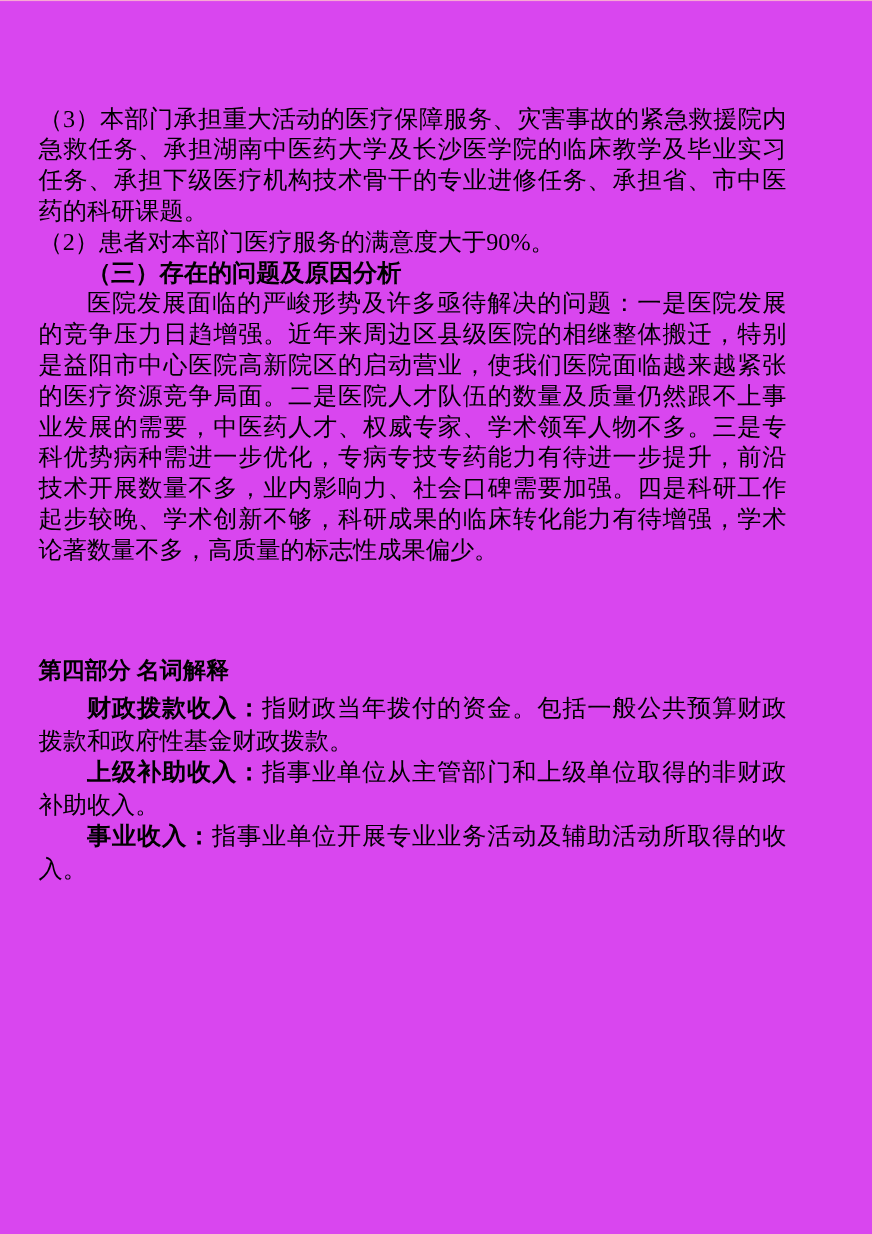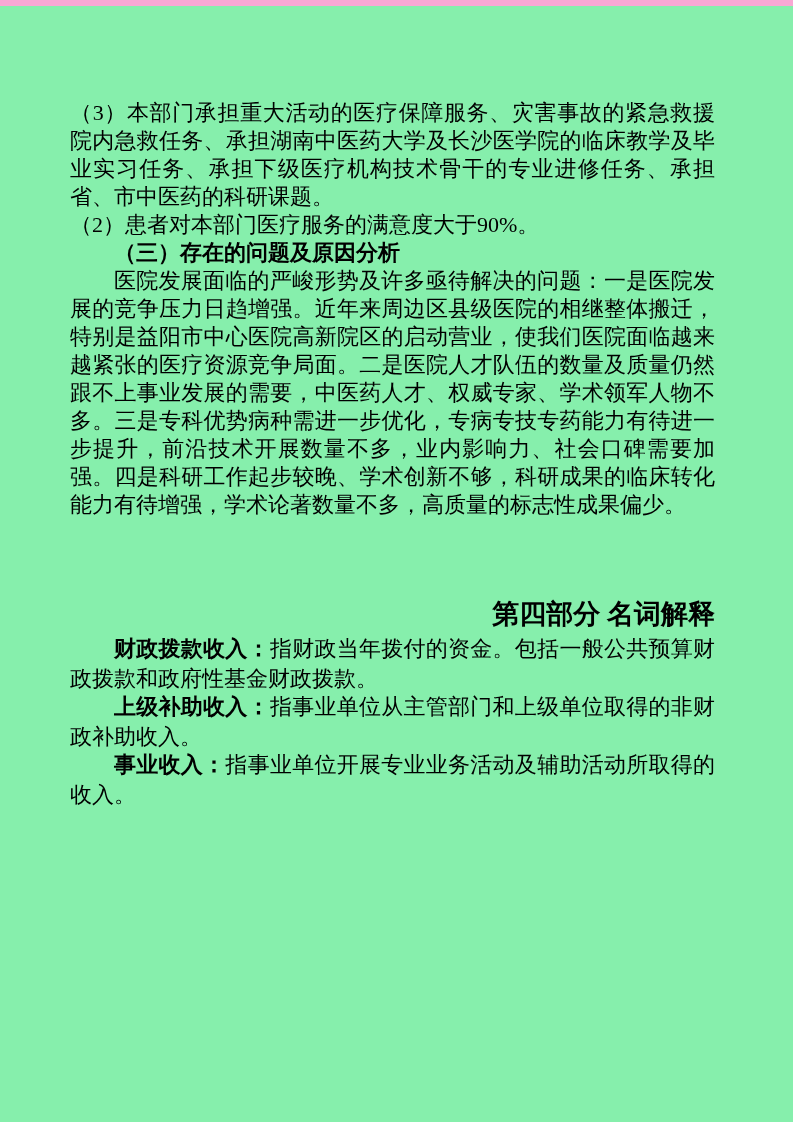--- a/index.html
+++ b/index.html
@@ -11,47 +11,47 @@
     width: 793px;
     height: 1122px;
     overflow: hidden;
     font-family: "Liberation Serif", "DejaVu Serif", serif;
     color: #000000;
   }
   .page {
     box-sizing: border-box;
     width: 793px;
     height: 1122px;
-    padding: 93px 78px 0 70px;
-    border-top: 6px solid #f9a8d4;
-    background: #86efac;
+    padding: 93px 78px 0 35px;
+    border-top: 1px solid #f9a8d4;
+    background: #d946ef;
   }
   .para {
     margin: 0;
     font-size: 22px;
     line-height: 28px;
     text-align: justify;
     text-justify: inter-ideograph;
   }
   .para-heading {
     font-weight: bold;
     text-indent: 2em;
     text-align: left;
   }
   .para-indent {
     text-indent: 2em;
   }
   .section-title {
     margin: 0;
     margin-top: 80px;
     margin-bottom: 6px;
-    font-size: 27px;
+    font-size: 21px;
     line-height: 30px;
     font-weight: bold;
-    text-align: right;
+    text-align: left;
   }
   .term-para {
     margin: 0;
     font-size: 22px;
     line-height: 28px;
     text-align: justify;
     text-justify: inter-ideograph;
     text-indent: 2em;
   }
   .term-label {

